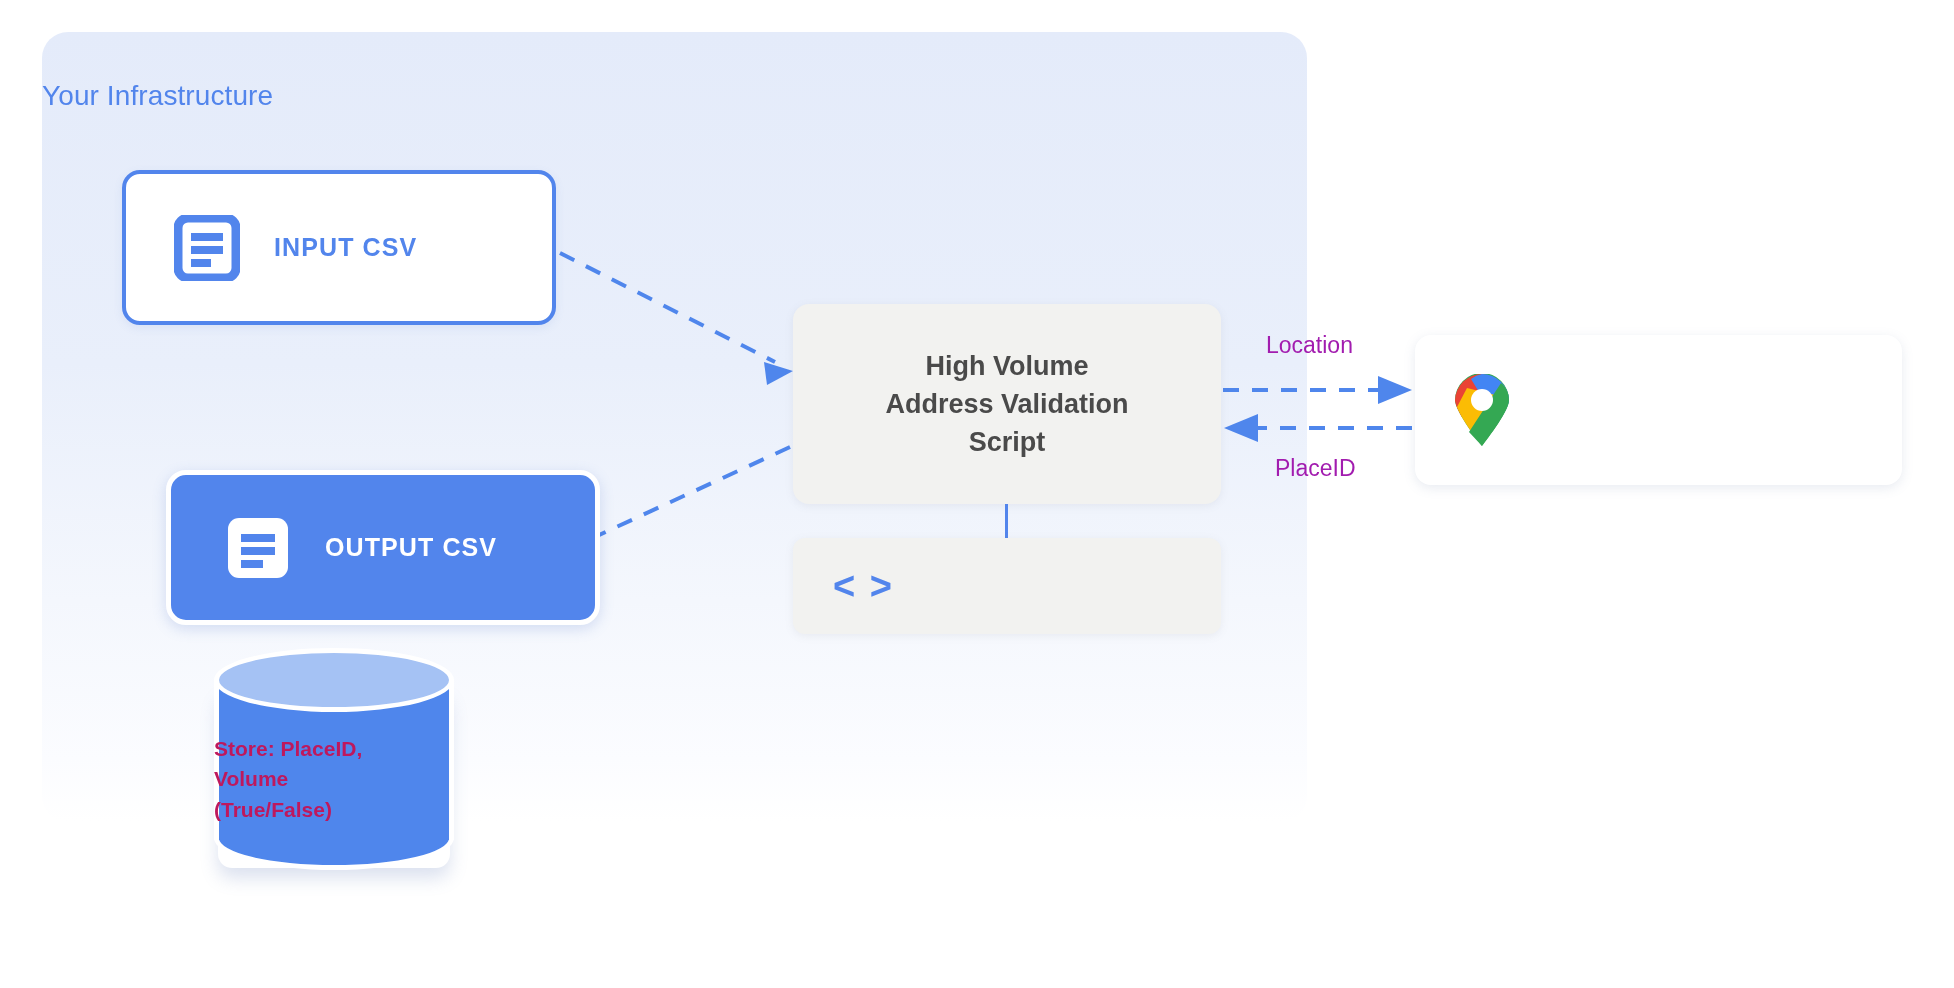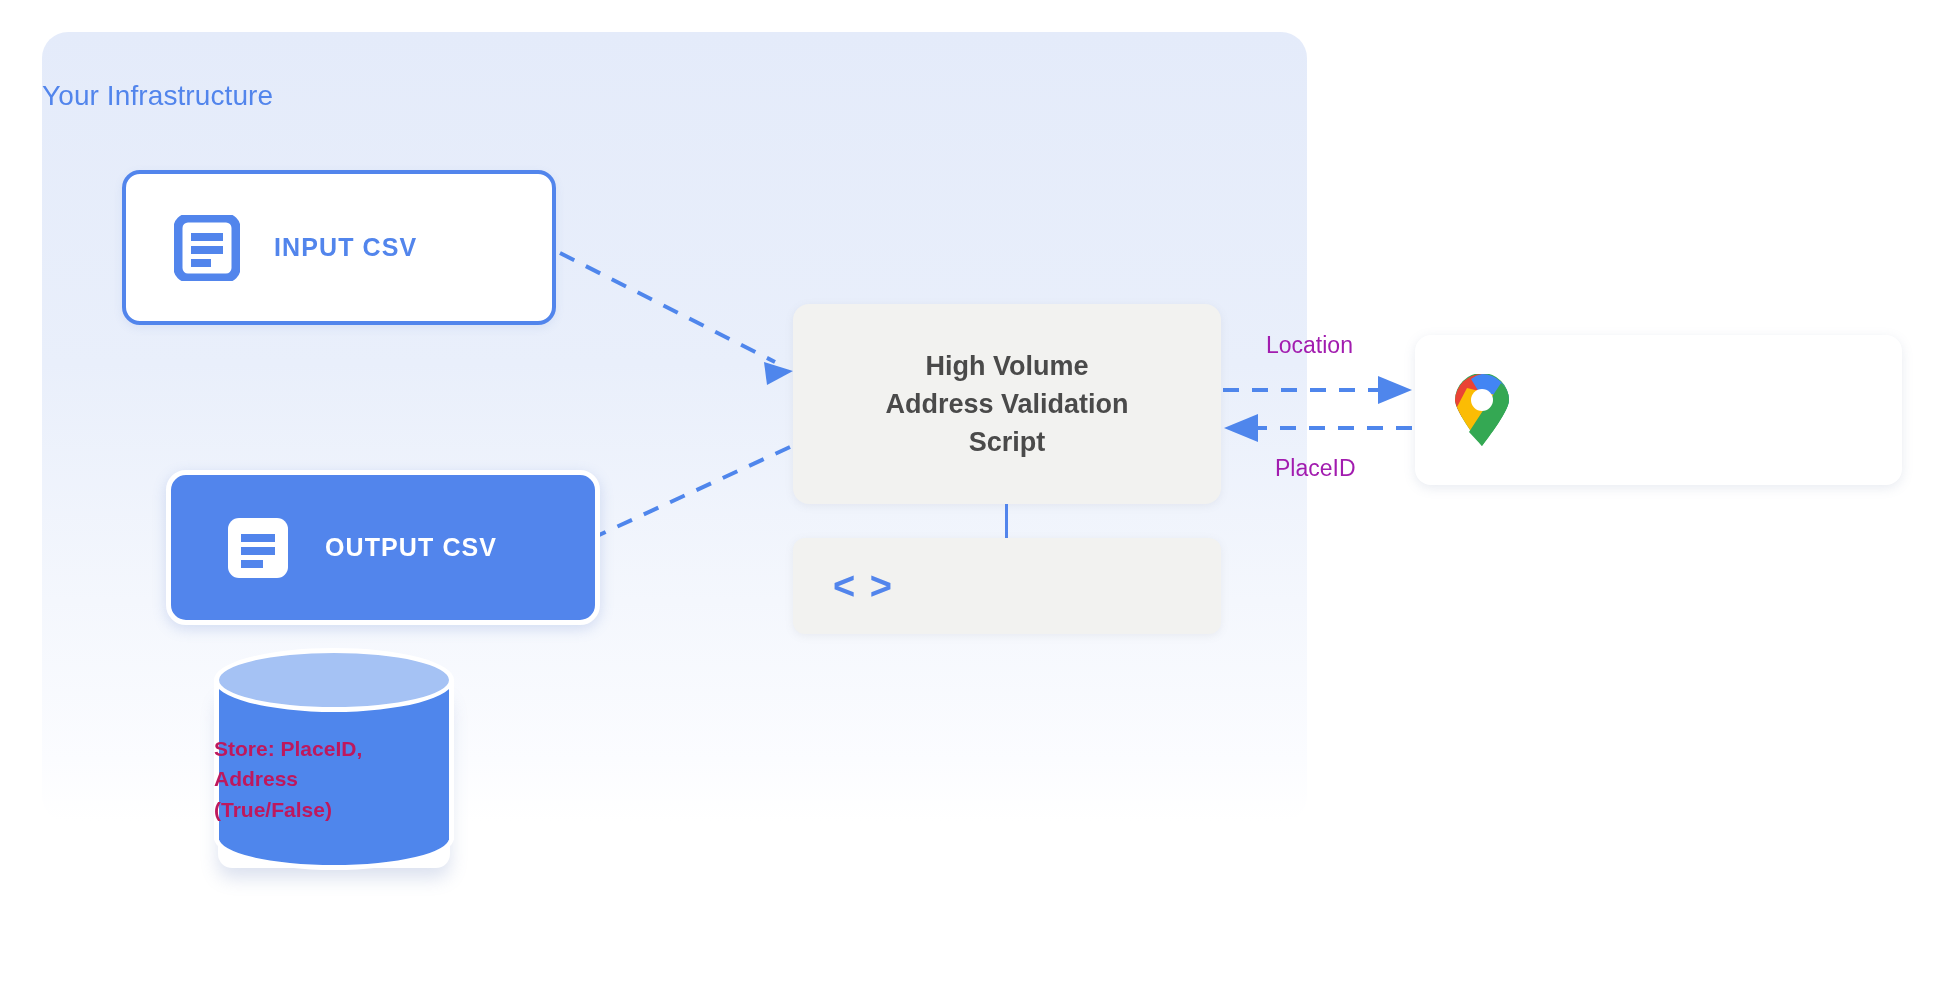--- a/index.html
+++ b/index.html
@@ -332,18 +332,18 @@
   <div class="edge-label" id="label-location">Location</div>
   <div class="edge-label" id="label-placeid">PlaceID</div>
 
   <div id="database">
     <div id="db-shadow"></div>
     <div id="db-bottom"></div>
     <div id="db-body"></div>
     <div id="db-top"></div>
     <div id="db-text">
       <div>Store: PlaceID,</div>
-      <div>Address</div>
+      <div>Volume</div>
       <div>(True/False)</div>
     </div>
   </div>
 
 </div>
 
 </body></html>

